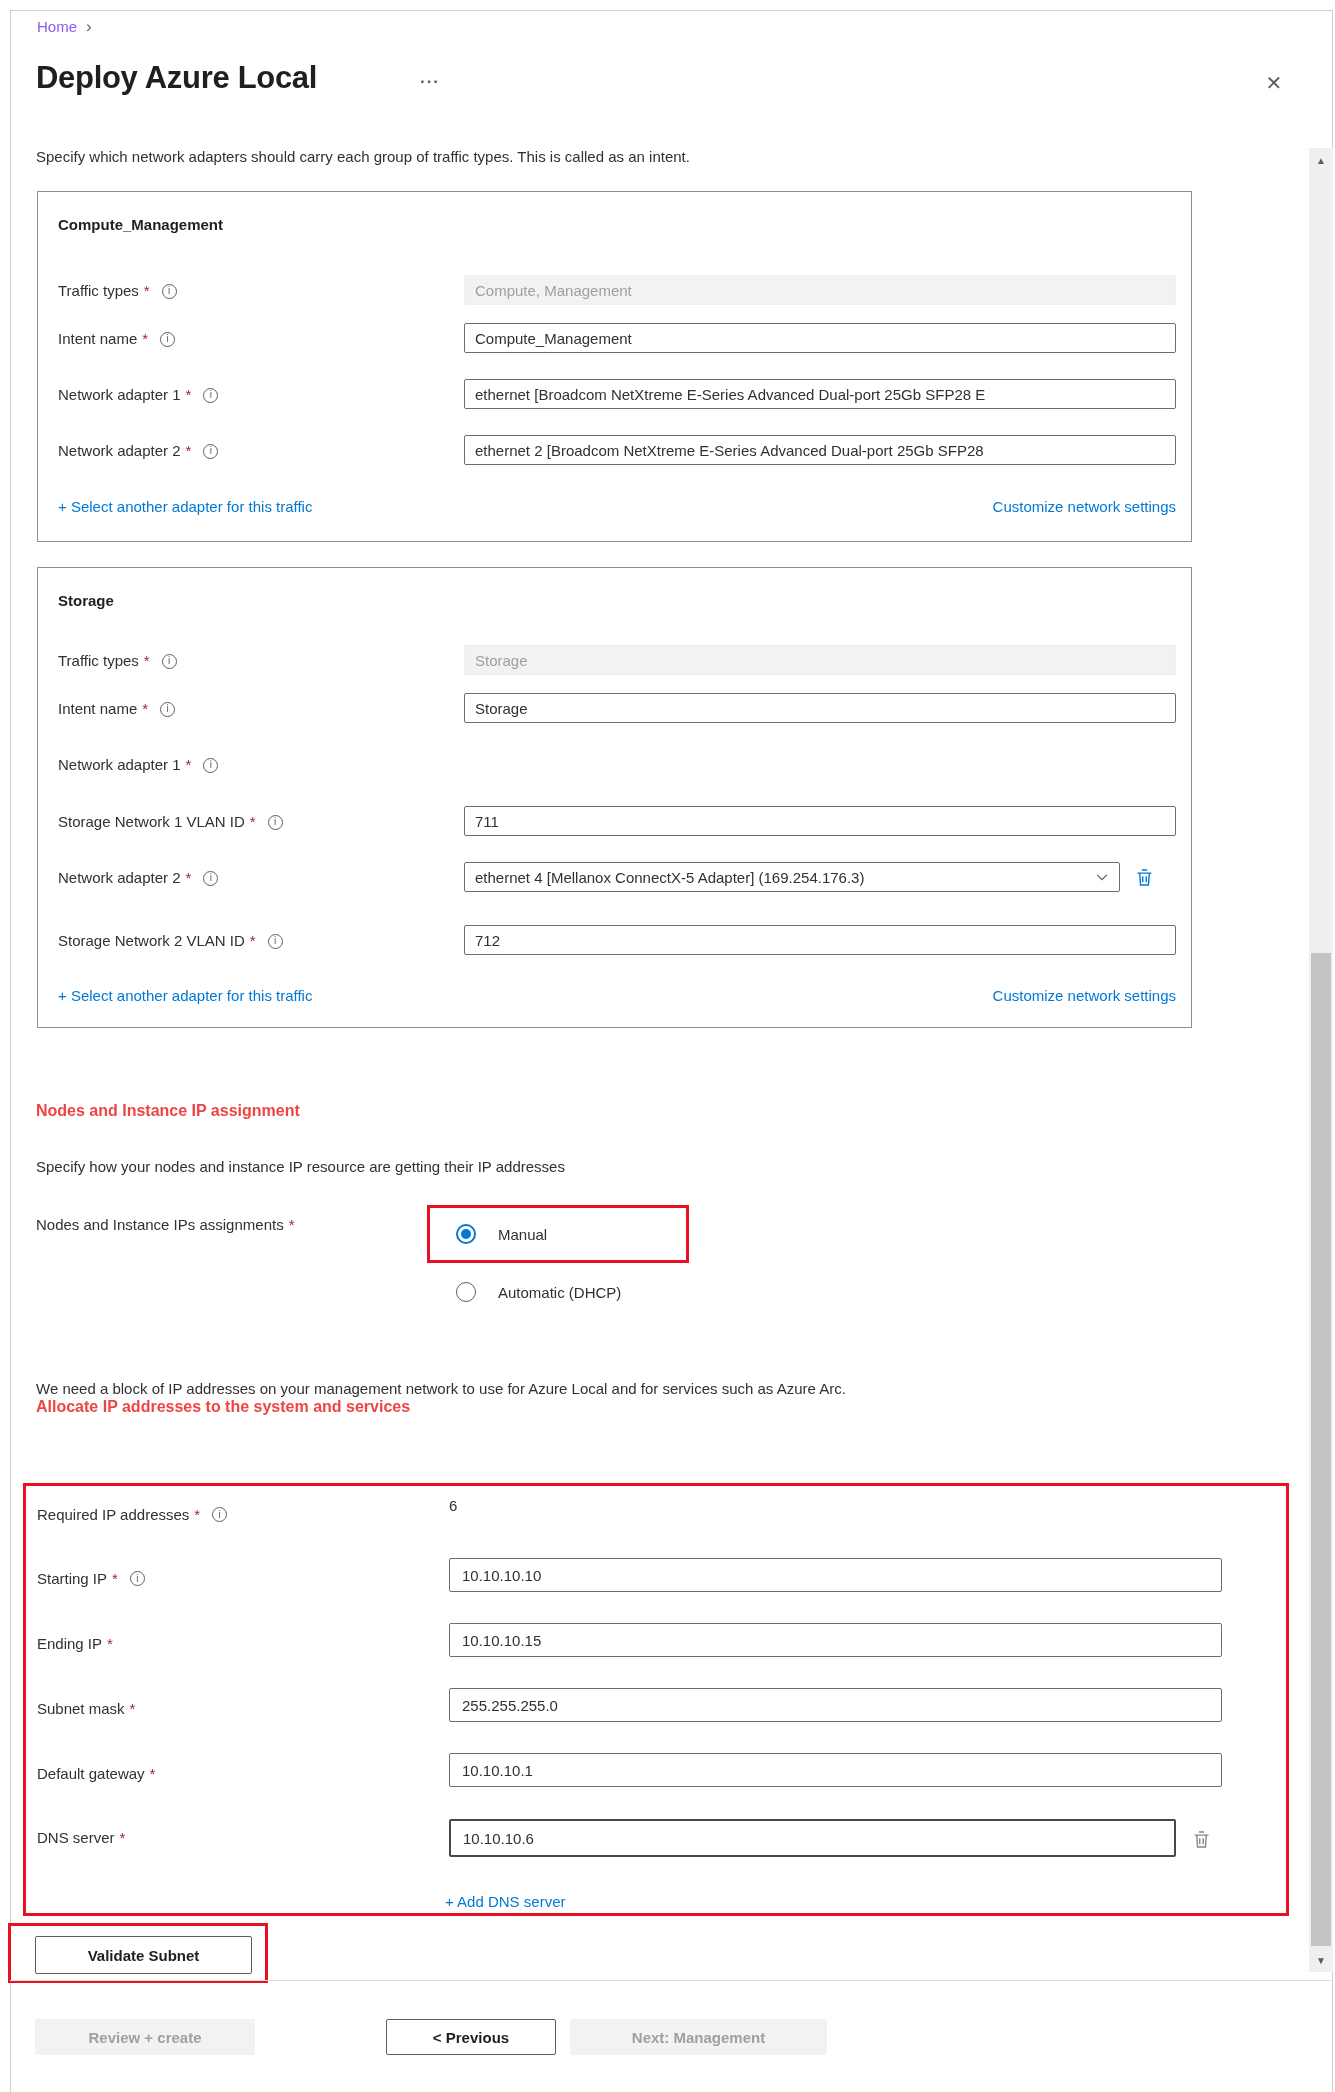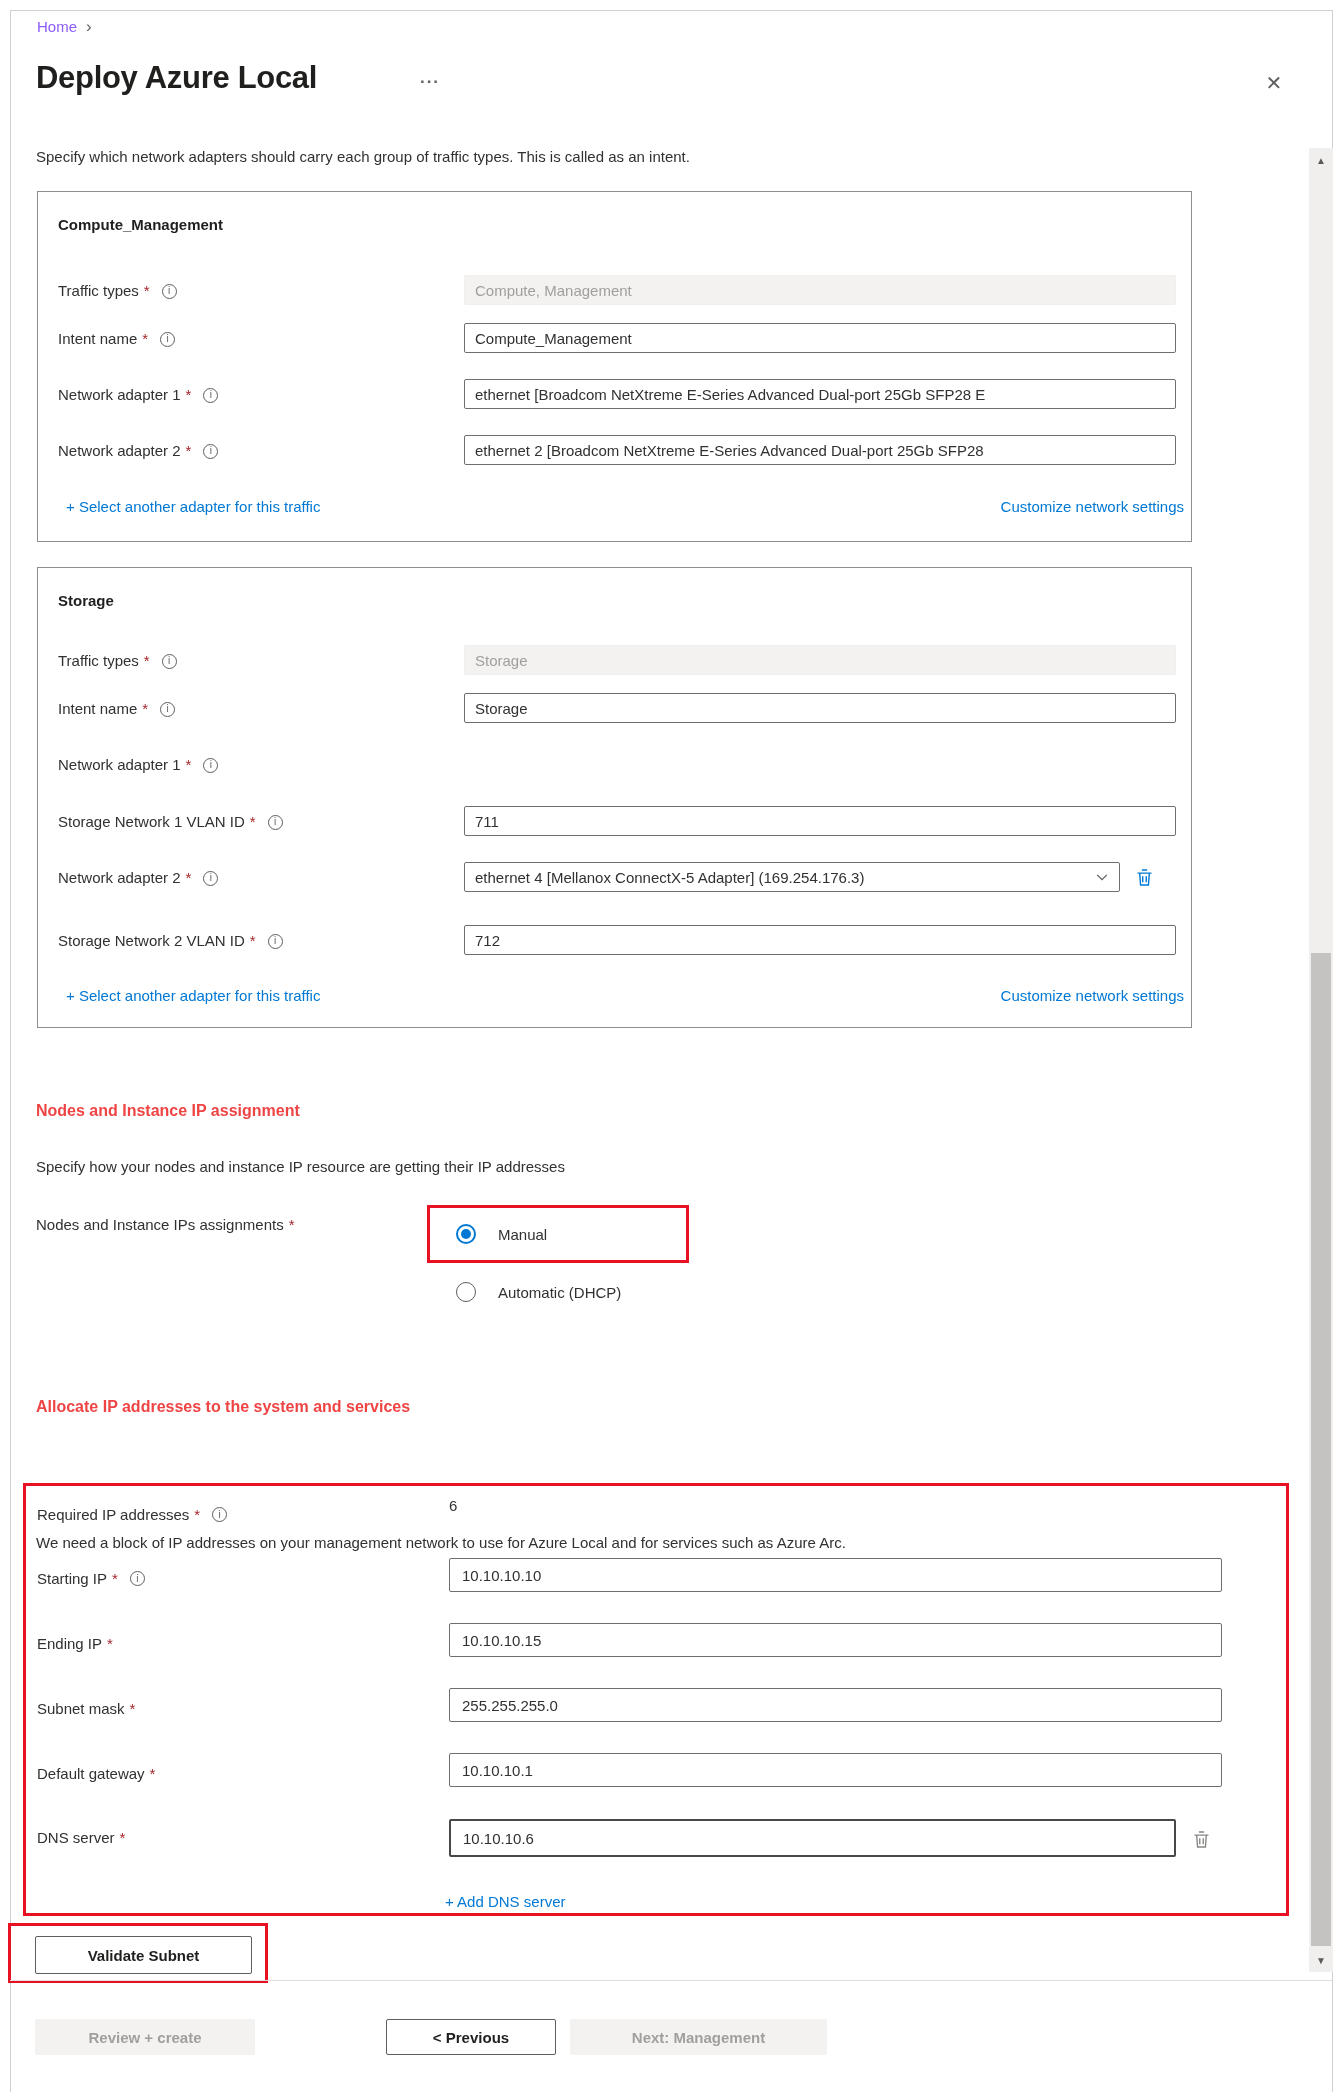--- a/index.html
+++ b/index.html
@@ -30,21 +30,21 @@
   .info i { font-style:normal; font-size:10px; color:#605e5c; line-height:1; }
   .txt { position:absolute; left:406px; top:0; width:712px; height:30px; border:1px solid #6f6e6c; border-radius:2px;
          background:#fff; font-family:"Liberation Sans",sans-serif; font-size:15px; color:#323130; padding:0 10px;
          white-space:nowrap; overflow:hidden; }
   .txt-disabled { background:#f3f2f1; border-color:#f0efed; color:#a19f9d; }
   .sel { position:absolute; left:406px; top:0; width:712px; height:30px; border:1px solid #6f6e6c; border-radius:2px;
          background:#fff; display:flex; align-items:center; padding:0 10px; font-size:15px; color:#323130; cursor:pointer; }
   .sel .sel-text { flex:1; white-space:nowrap; overflow:hidden; }
   .sel-short { width:656px; }
   .link { font-size:15px; color:#0078d4; cursor:pointer; white-space:nowrap; }
-  .links-row { position:absolute; left:28px; width:1118px; display:flex; justify-content:space-between; }
+  .links-row { position:absolute; left:20px; width:1118px; display:flex; justify-content:space-between; }
   .trash-btn { position:absolute; top:3px; width:24px; height:24px; display:flex; align-items:center; justify-content:center; cursor:pointer; }
 
   
   .sec-heading { position:absolute; left:36px; font-size:16px; font-weight:700; color:#ef4444; }
   .sec-sub { position:absolute; left:36px; font-size:15px; color:#323130; }
 
   
   .radio-outer { position:absolute; width:20px; height:20px; border-radius:50%; border:1px solid #605e5c; background:#fff; cursor:pointer; }
   .radio-outer.selected { border:2px solid #0078d4; }
   .radio-outer.selected::after { content:""; position:absolute; inset:3px; border-radius:50%; background:#0078d4; }
@@ -239,21 +239,21 @@
 
   <div class="ann" style="left:427px; top:1205px; width:262px; height:58px;"></div>
 
   <span class="radio-outer selected" style="left:456px; top:1224px;"></span>
   <span class="radio-label" style="left:498px; top:1226px;">Manual</span>
 
   <span class="radio-outer" style="left:456px; top:1282px;"></span>
   <span class="radio-label" style="left:498px; top:1284px;">Automatic (DHCP)</span>
 
   <div class="sec-heading" style="top:1398px;">Allocate IP addresses to the system and services</div>
-  <div class="sec-sub" style="top:1534px;">We need a block of IP addresses on your management network to use for Azure Local and for services such as Azure Arc.</div>
+  <div class="sec-sub" style="top:1380px;">We need a block of IP addresses on your management network to use for Azure Local and for services such as Azure Arc.</div>
 
   <div class="ann" style="left:23px; top:1483px; width:1266px; height:433px;"></div>
 
   <span class="alabel" style="top:1506px;">
     <span>Required IP addresses</span>
       <span class="req">*</span>
     <span class="info">
         <i>i</i>
       </span>
   </span>

